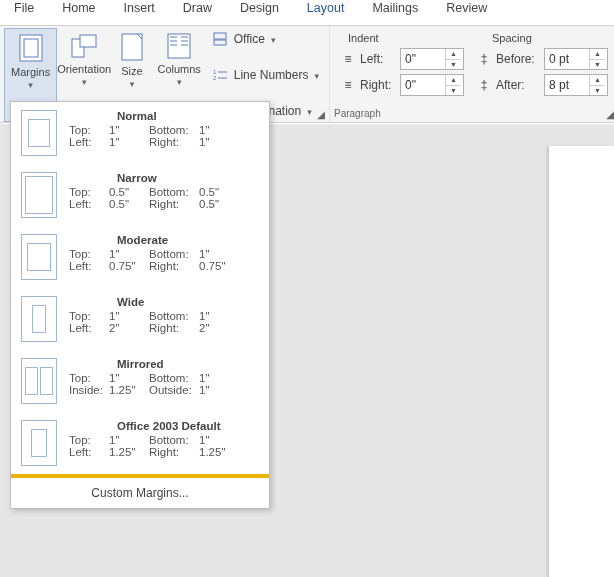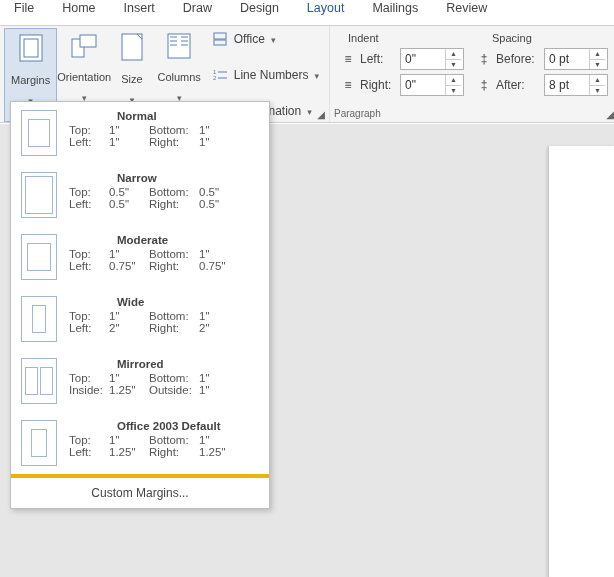--- a/index.html
+++ b/index.html
@@ -51,21 +51,20 @@
   .bigbtn {
     display: flex;
     flex-direction: column;
     align-items: center;
     justify-content: flex-start;
     width: 54px;
     padding: 3px 2px 2px 2px;
     font-size: 11px;
     color: #444;
     cursor: pointer;
-    gap: 8px;
   }
   .bigbtn.active { background: #d9e2ef; border: 1px solid #a0b6d7; }
   .bigbtn .ic { margin: 2px 0 4px 0; }
   .bigbtn .lbl { text-align: center; line-height: 13px; }
   .chev { font-size: 9px; color: #666; margin-top: 1px; }
   .stack { display: flex; flex-direction: column; justify-content: space-between; padding: 3px 6px; gap: 6px; }
   .srow { display: flex; align-items: center; gap: 6px; font-size: 12px; color: #444; white-space: nowrap; cursor: pointer; }
   .grouplabel { text-align: left; font-size: 10px; color: #666; height: 16px; line-height: 16px; }
   .launcher { position: absolute; right: 4px; bottom: 2px; font-size: 10px; color: #666; cursor: pointer; }
   .indent-block { display: flex; flex-direction: column; padding: 2px 6px; }

